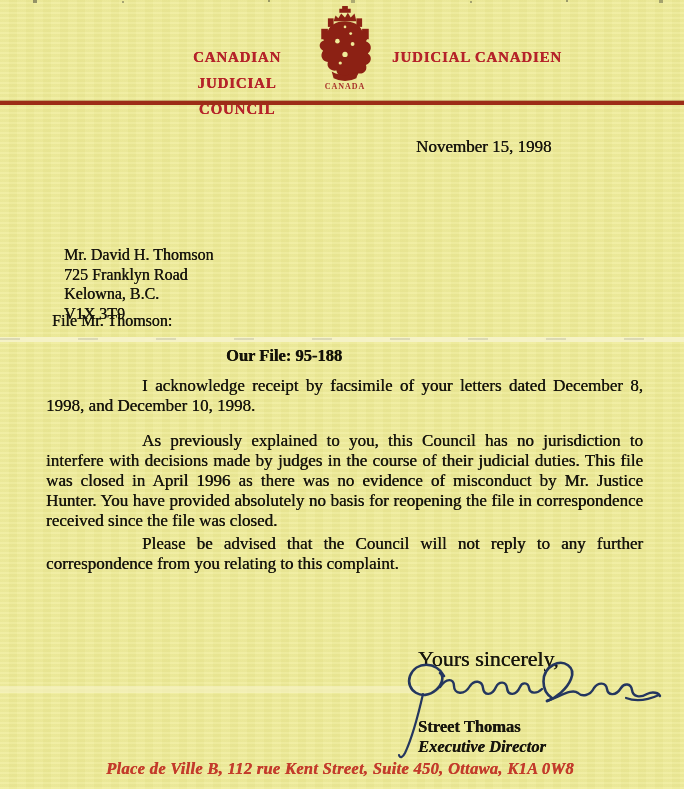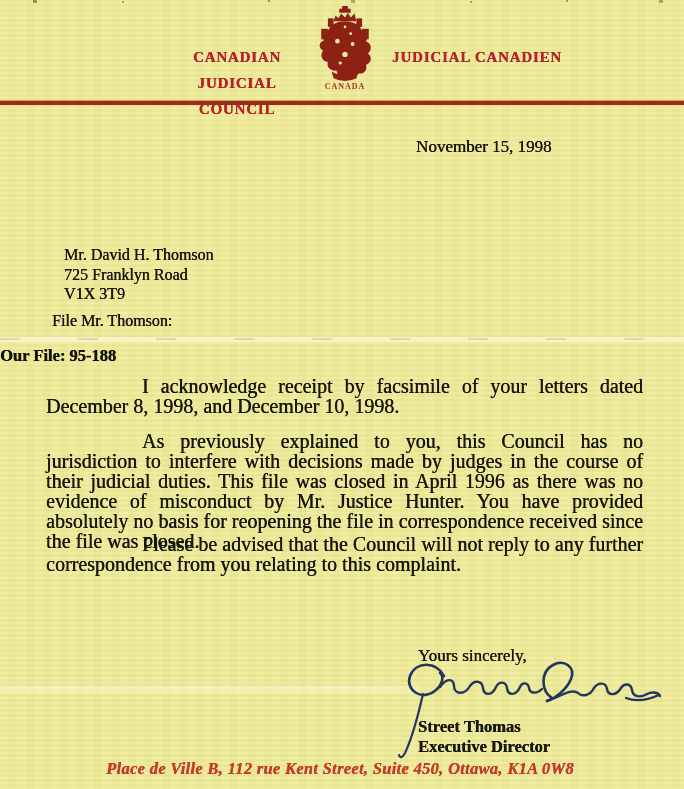--- a/index.html
+++ b/index.html
@@ -31,25 +31,25 @@
   .crease-dashes{position:absolute;left:0;top:1px;width:684px;height:2px;
      background:repeating-linear-gradient(90deg, rgba(110,110,100,0.38) 0 20px, transparent 20px 78px);
      opacity:0.55;}
   .specks{position:absolute;left:0;top:0;width:2px;height:2px;background:transparent;
      box-shadow:34px 0 0 1px rgba(60,60,50,0.5), 122px 1px 0 0 rgba(60,60,50,0.4),
        268px 0 0 0 rgba(60,60,50,0.45), 352px 0 0 1px rgba(60,60,50,0.35),
        470px 1px 0 0 rgba(60,60,50,0.4), 566px 0 0 0 rgba(60,60,50,0.45),
        660px 0 0 1px rgba(60,60,50,0.4);}
   
   .addr{line-height:19.5px;}
-  .para{position:absolute;left:46px;width:597px;color:#17150d;font-size:20px;
+  .para{position:absolute;left:46px;width:597px;color:#17150d;font-size:17px;
         line-height:20px;text-align:justify;margin:0;
         text-shadow:0.35px 0 0 currentColor;}
   .indent{text-indent:96px;}
-  .fileref{position:absolute;left:0;top:346px;width:568px;
+  .fileref{position:absolute;left:0;top:346px;width:568px;text-align:center;
            font-weight:bold;font-size:16.5px;color:#141209;
            text-shadow:0.4px 0 0 currentColor;}
   .sig-svg{position:absolute;left:386px;top:656px;width:278px;height:108px;}
   .footer{position:absolute;left:0;top:759px;width:680px;text-align:center;
           color:#c33b2b;font-size:16.5px;font-style:italic;font-weight:bold;
           letter-spacing:0.3px;text-shadow:0.3px 0 0 currentColor;}
 </style>
 </head>
 <body>
 
@@ -88,48 +88,49 @@
     <div>JUDICIAL CANADIEN</div>
   </div>
 
   <div class="rule"></div>
 
   <div class="txt" style="left:416px;top:137px;font-size:17px;">November 15, 1998</div>
 
   <div class="txt addr" style="left:64px;top:207px;margin-top:38px;">
     <div>Mr. David H. Thomson</div>
     <div>725 Franklyn Road</div>
+    <div>Kelowna, B.C.</div>
     <div>V1X 3T9</div>
   </div>
 
   <div class="txt" style="left:52px;top:312px;">File Mr. Thomson:</div>
 
   <div class="crease" style="top:337px;height:5px;">
     <div class="crease-dashes"></div>
   </div>
 
   <div class="fileref">Our File: 95-188</div>
 
   <p class="para indent" style="top:376px;">I acknowledge receipt by facsimile of your letters dated December 8, 1998, and December 10, 1998.</p>
   <p class="para indent" style="top:431px;">As previously explained to you, this Council has no jurisdiction to interfere with decisions made by judges in the course of their judicial duties.  This file was closed in April 1996 as there was no evidence of misconduct by Mr. Justice Hunter.  You have provided absolutely no basis for reopening the file in correspondence received since the file was closed.</p>
   <p class="para indent" style="top:534px;">Please be advised that the Council will not reply to any further correspondence from you relating to this complaint.</p>
 
   <div class="crease" style="top:686px;height:7px;width:420px;opacity:0.55;"></div>
 
-  <div class="txt" style="left:418px;top:646px;font-size:17px;">Yours sincerely,</div>
+  <div class="txt" style="left:418px;top:646px;font-size:22px;">Yours sincerely,</div>
 
   <svg class="sig-svg" viewBox="0 0 278 108">
     <g fill="none" stroke="#24365f" stroke-linecap="round" stroke-linejoin="round">
       <path stroke-width="2.6" d="M58,20 C50,5 30,5 24,20 C19,34 36,46 50,34 C57,28 58,20 54,17"></path>
       <path stroke-width="2.2" d="M37,38 C32,60 27,80 19,97 C17,101 14,103 13,99"></path>
       <path stroke-width="2.4" d="M54,31 C60,22 68,22 68,30 C68,38 78,40 84,30 C88,24 96,24 97,32 C98,40 106,40 110,31 C113,25 120,25 121,32 C122,40 130,40 134,31 C136,26 142,26 143,32 C144,38 151,38 156,33"></path>
       <path stroke-width="2.6" d="M166,42 C155,35 154,16 167,9 C178,3 190,11 185,23 C181,33 170,42 161,45"></path>
       <path stroke-width="2.4" d="M161,45 C175,40 186,32 192,37 C196,41 204,40 208,32 C212,26 220,26 221,33 C222,40 230,40 235,32 C238,27 245,27 246,34 C247,41 254,42 261,38 C267,35 273,37 274,40"></path>
       <path stroke-width="2.2" d="M240,42 C250,46 262,44 273,39"></path>
     </g>
   </svg>
 
   <div class="txt" style="left:418px;top:717px;font-weight:bold;font-size:16.5px;">Street Thomas</div>
-  <div class="txt" style="left:418px;top:737px;font-weight:bold;font-size:16.5px;">Executive Director</div>
+  <div class="txt" style="left:418px;top:737px;font-weight:bold;font-size:16.5px;font-style:italic;">Executive Director</div>
 
   <div class="footer">Place de Ville B, 112 rue Kent Street, Suite 450, Ottawa, K1A 0W8</div>
 
 </div>
 
 </body></html>

